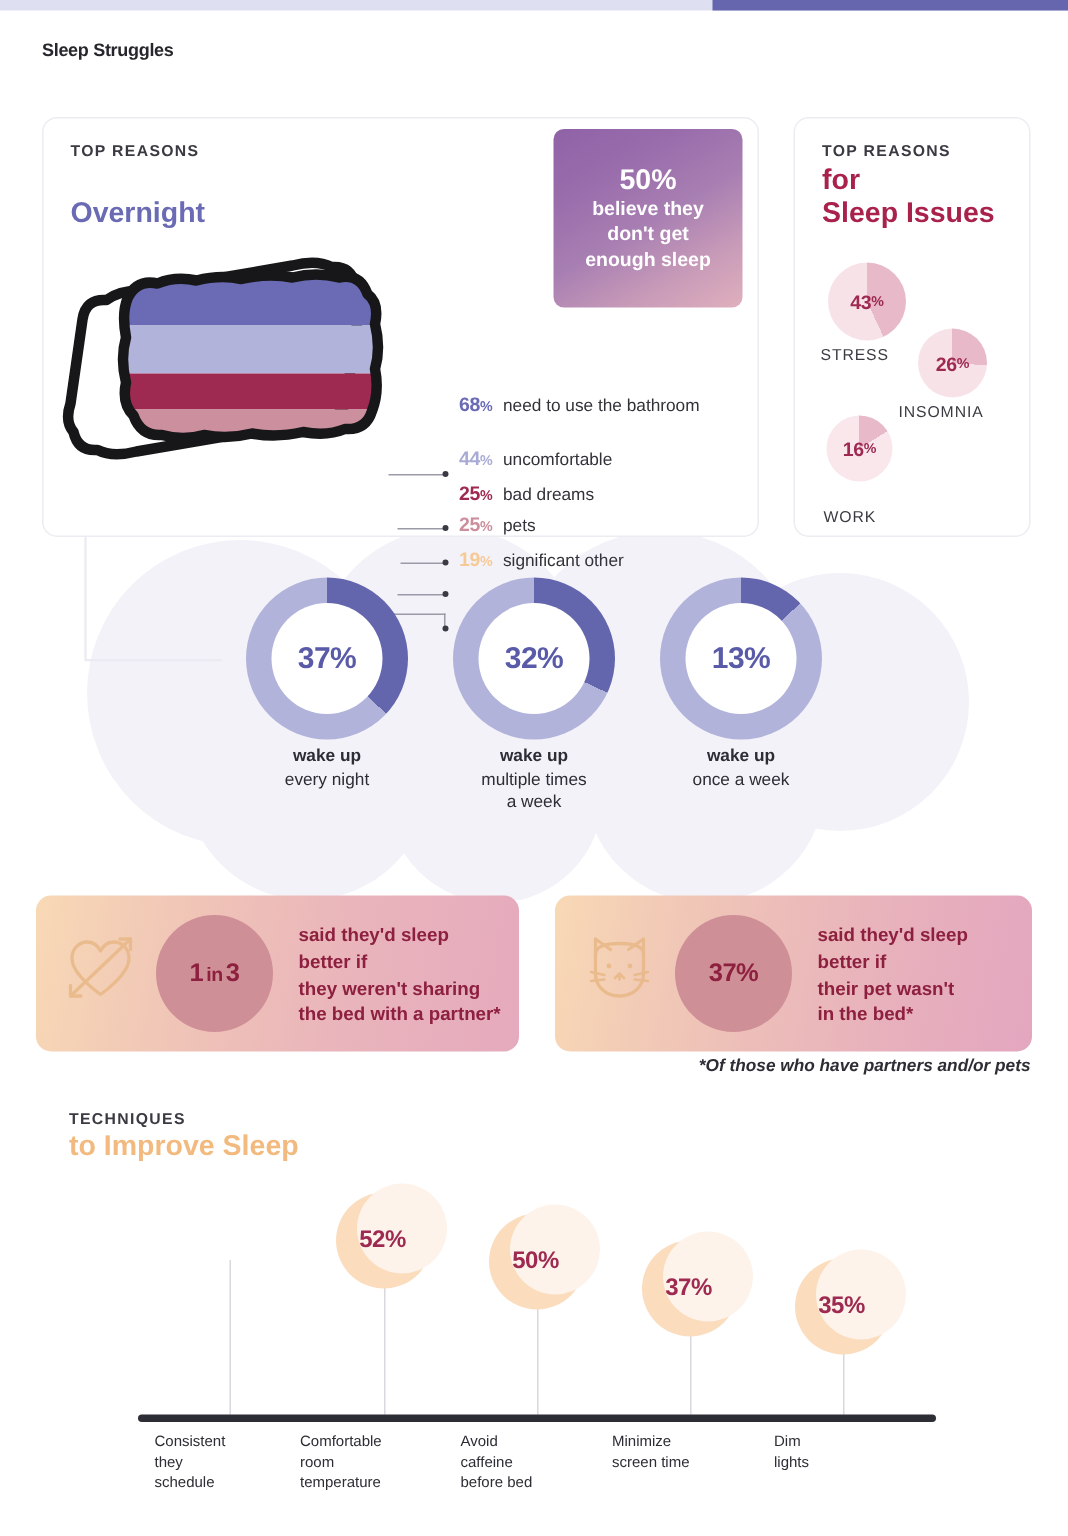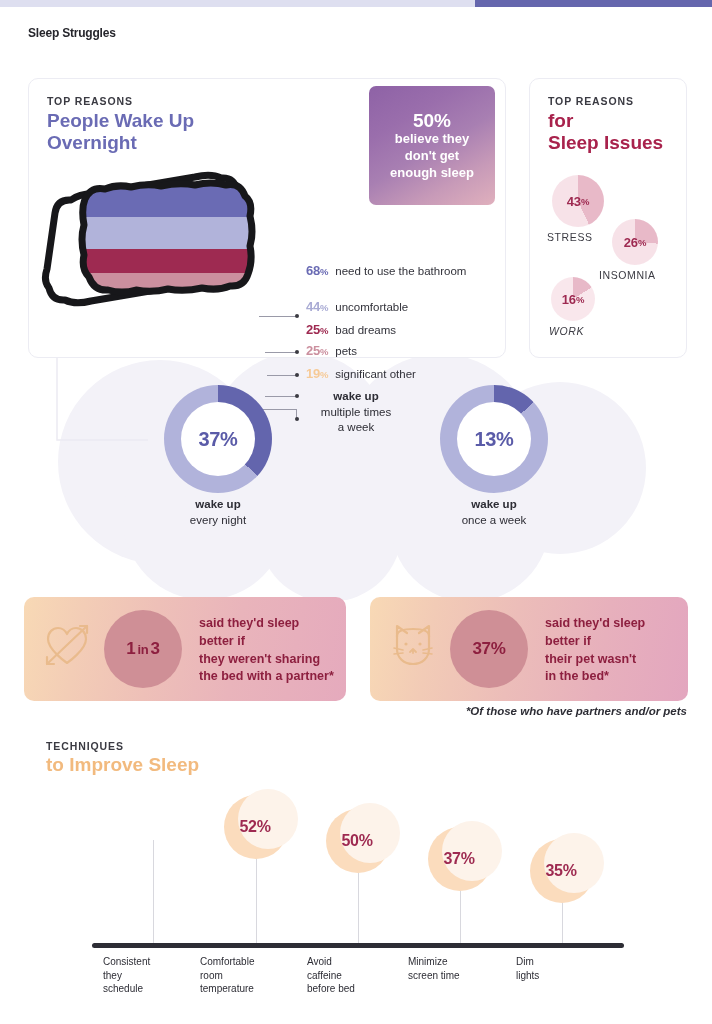--- a/index.html
+++ b/index.html
@@ -143,21 +143,20 @@
     <circle cx="205" cy="168" r="82"></circle>
     <circle cx="330" cy="180" r="72"></circle>
     <circle cx="470" cy="172" r="80"></circle>
     <rect x="150" y="70" width="420" height="120"></rect>
   </g>
 </svg>
 
 <div class="card" id="card-wake">
 
   <div class="eyebrow" style="position:absolute;left:18px;top:16px;">TOP REASONS</div>
-  <div class="headline purple" style="position:absolute;left:18px;top:31px;">People Wake Up</div>
   <div class="headline purple" style="position:absolute;left:18px;top:53px;">Overnight</div>
 
   <div id="gradient-box">
     <div class="big">50%</div>
     <div class="sub">believe they</div>
     <div class="sub">don't get</div>
     <div class="sub">enough sleep</div>
   </div>
 
   <svg id="pillow-svg" width="250" height="195" viewBox="0 0 250 195">
@@ -241,21 +240,21 @@
   </div>
   <div class="pie-lbl" style="left:69px;top:190px;">INSOMNIA</div>
 
   <div class="pie-wrap" style="left:21px;top:198px;width:44px;height:44px;">
     <div class="pie" style="width:44px;height:44px;background:conic-gradient(#e8b9c8 0deg 58deg,#f9e7ec 58deg 360deg);"></div>
     <div class="pie-val">
         <span>16</span>
         <span class="sym">%</span>
       </div>
   </div>
-  <div class="pie-lbl" style="left:19px;top:246px;font-style:italic;">WORK</div>
+  <div class="pie-lbl" style="left:19px;top:260px;">WORK</div>
 </div>
 
 <svg id="connector" width="100" height="100" viewBox="0 0 100 100">
   <path d="M1,1 L1,88 L92,88" fill="none" stroke="#eceaf2" stroke-width="1.5"></path>
 </svg>
 
 <div id="donuts">
 
   <div class="donut-item" style="left:164px;top:5px;width:108px;">
     <div class="donut">
@@ -264,20 +263,26 @@
       <div style="position:absolute;left:17px;top:17px;width:74px;height:74px;border-radius:50%;background:#fff;"></div>
       <div class="center">37%</div>
     </div>
     <div class="donut-cap">
       <span class="b">wake up</span>
       <span>every night</span>
     </div>
   </div>
 
   <div class="donut-item" style="left:302px;top:5px;width:108px;">
+    <div class="donut">
+      <div style="width:108px;height:108px;border-radius:50%;
+                  background:conic-gradient(#6365ad 0deg 115deg,#b1b3db 115deg 360deg);"></div>
+      <div style="position:absolute;left:17px;top:17px;width:74px;height:74px;border-radius:50%;background:#fff;"></div>
+      <div class="center">32%</div>
+    </div>
     <div class="donut-cap">
       <span class="b">wake up</span>
       <span>multiple times</span><br>
       <span>a week</span>
     </div>
   </div>
 
   <div class="donut-item" style="left:440px;top:5px;width:108px;">
     <div class="donut">
       <div style="width:108px;height:108px;border-radius:50%;

